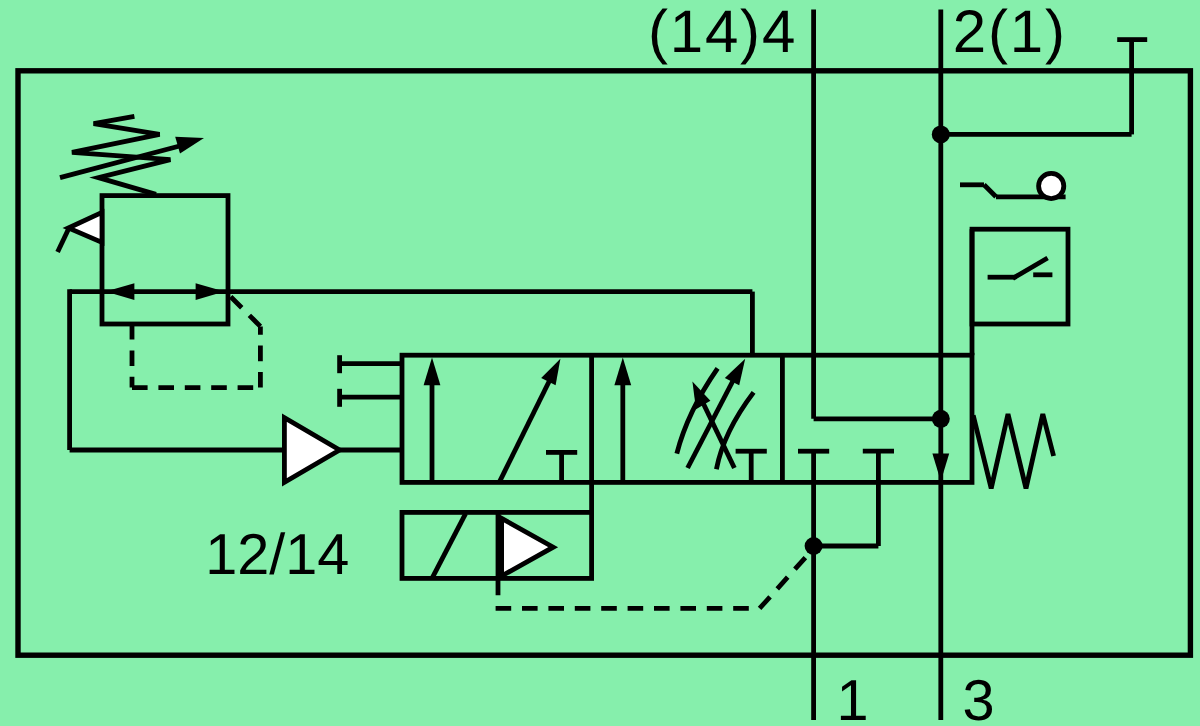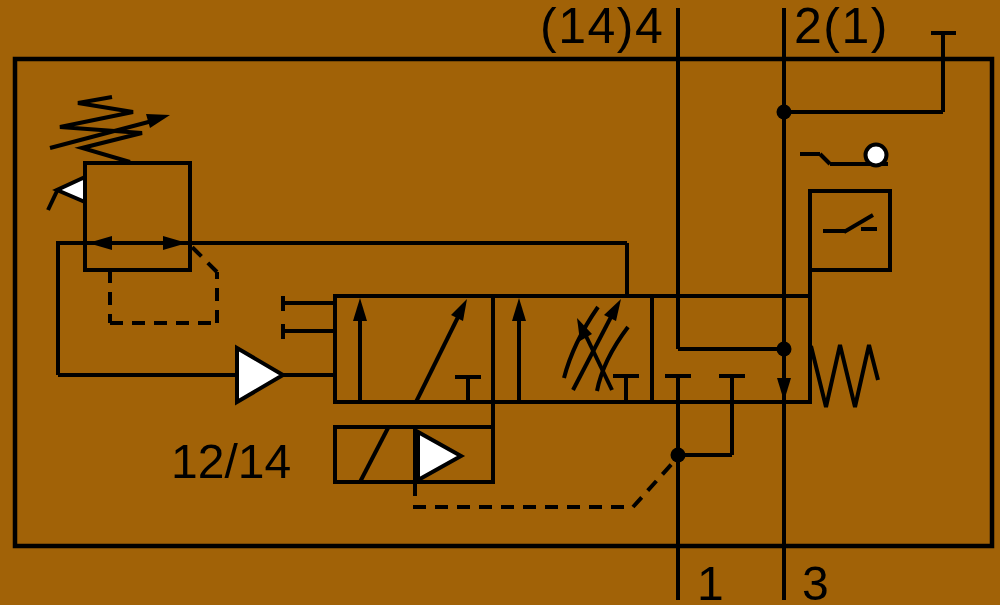--- a/index.html
+++ b/index.html
@@ -4,21 +4,21 @@
 <style>
   html, body {
     margin: 0;
     padding: 0;
     background: #ffffff;
   }
   .stage {
     position: relative;
     width: 1000px;
     height: 605px;
-    background: #a16207;
+    background: #86efac;
     font-family: "Liberation Sans", sans-serif;
   }
   svg { display: block; }
   .ln   { stroke: #000; stroke-width: 4; fill: none; stroke-linejoin: miter; }
   .lnth { stroke: #000; stroke-width: 4.5; fill: none; }
   .dash { stroke: #000; stroke-width: 4; fill: none; stroke-dasharray: 13 9; }
   .solid{ fill: #000; stroke: none; }
   .open { fill: #fff; stroke: #000; stroke-width: 4; stroke-linejoin: miter; }
   .lbl  { fill: #000; font-family: "Liberation Sans", sans-serif; }
   .lbl-top { font-size: 50px; letter-spacing: 1.5px; }

